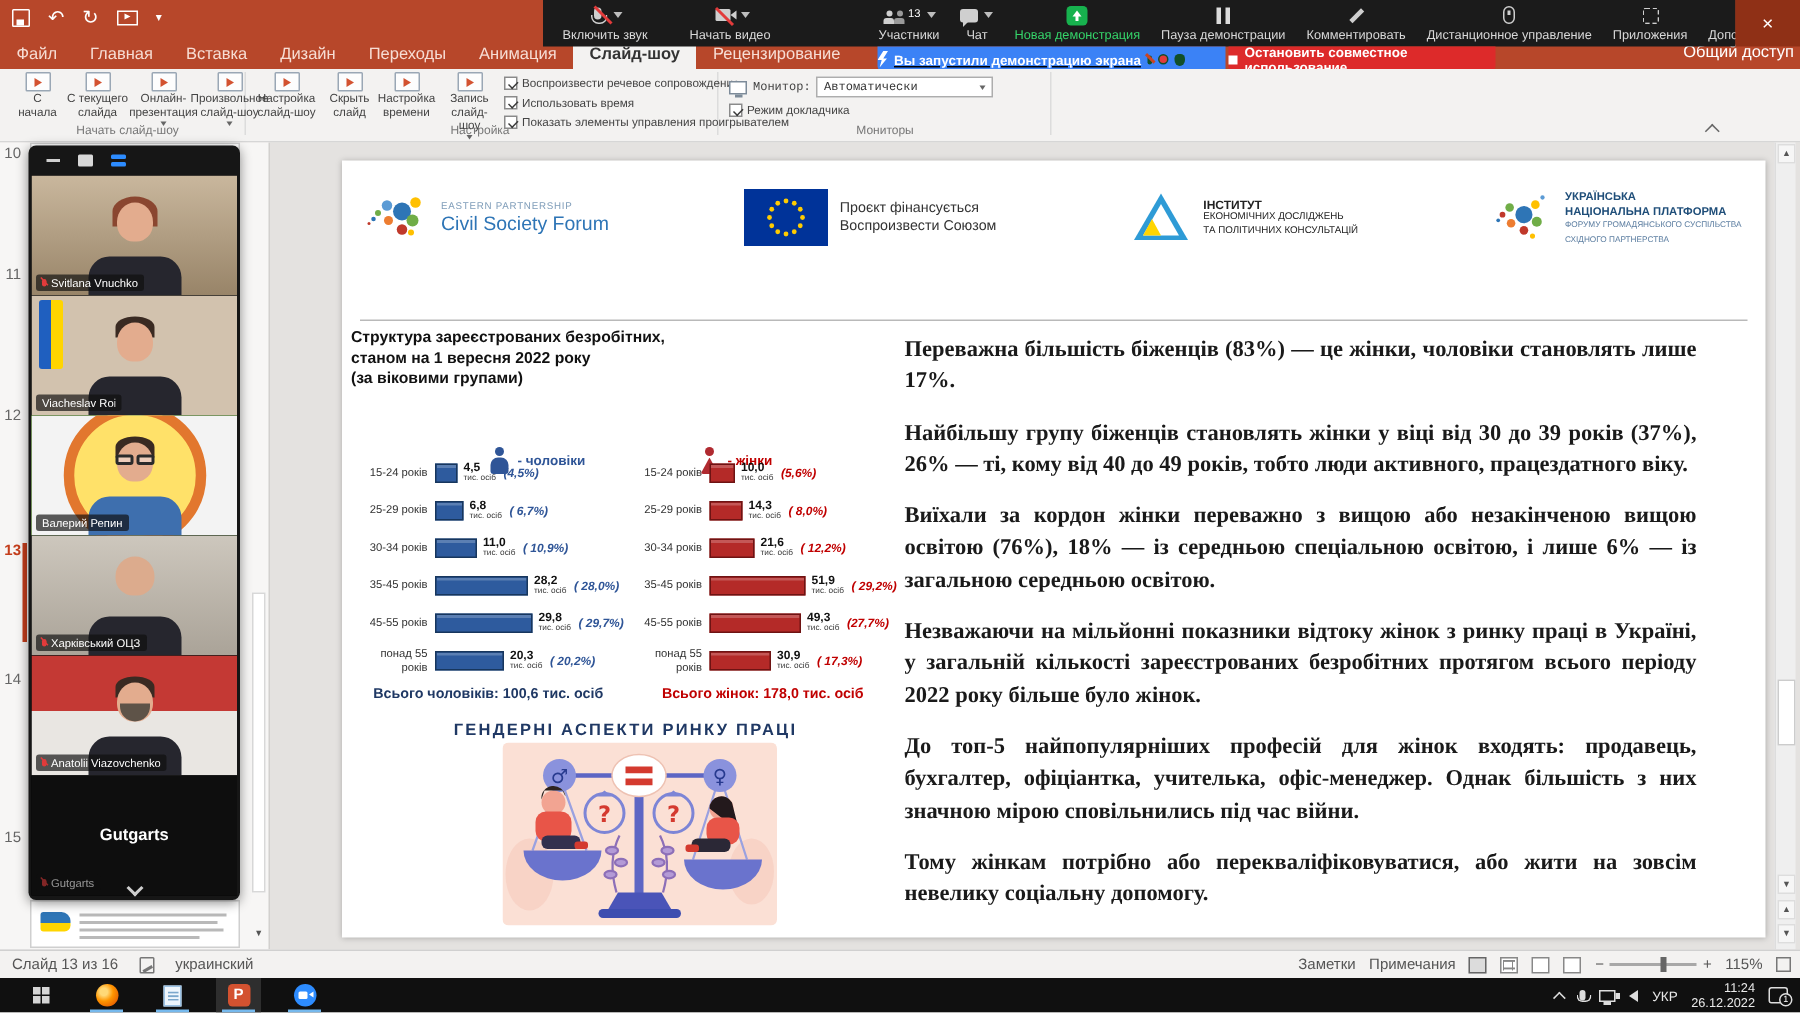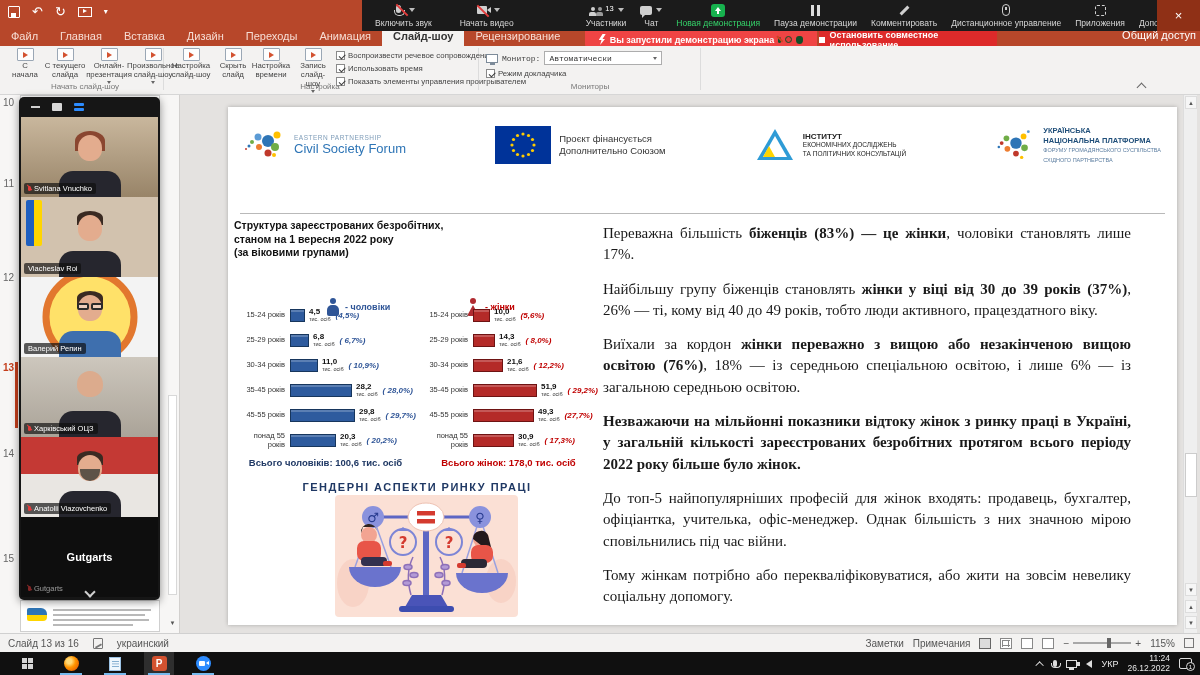--- a/index.html
+++ b/index.html
@@ -47,21 +47,21 @@
   .i-sharescr:before { content:""; position:absolute; left:6px; top:6px; width:2px; height:4px; background:#fff; }
   .i-pause { width:9px; height:11px; margin-top:1px; border-left:3px solid #dcdcdc; border-right:3px solid #dcdcdc; }
   .i-pencil { width:13px; height:13px; }
   .i-pencil:before { content:""; position:absolute; left:1px; top:5px; width:11px; height:3px; background:#cfcfcf; transform:rotate(-45deg); }
   .i-remote { width:8px; height:12px; border:1.5px solid #cfcfcf; border-radius:4px; }
   .i-remote:before { content:""; position:absolute; left:2px; top:2px; width:1.5px; height:3px; background:#cfcfcf; }
   .i-apps { width:11px; height:11px; border:1.5px dashed #cfcfcf; border-radius:2px; margin-top:1px; }
   .i-more { width:3px; height:3px; border-radius:50%; background:#cfcfcf; box-shadow:5px 0 0 #cfcfcf, 10px 0 0 #cfcfcf; margin:5px 10px 0 0; }
 
   
-  #banner-green { left:585px; top:31px; width:232px; height:17px; background:#ef4444; border-radius:0 0 0 4px; display:flex; align-items:center; justify-content:center; gap:4px; }
+  #banner-green { left:585px; top:31px; width:232px; height:17px; background:#3b82f6; border-radius:0 0 0 4px; display:flex; align-items:center; justify-content:flex-start; gap:4px;text-decoration:underline; }
   #banner-green span.txt { color:#fff; font-size:9px; font-weight:bold; }
   .gb-flash { width:7px; height:11px; background:#fff; clip-path:polygon(55% 0,100% 0,55% 45%,90% 45%,20% 100%,40% 55%,0 55%); }
   .gb-mic { width:3px; height:6px; background:#114f28; border-radius:1.5px; position:relative; }
   .gb-mic:after{ content:""; position:absolute; left:-2px; top:1px; width:8px; height:1.5px; background:#c42; transform:rotate(45deg); }
   .gb-rec { width:7px; height:7px; border-radius:50%; border:1.5px solid #114f28; background:#e23b3b; }
   .gb-shield { width:7px; height:8px; background:#114f28; border-radius:3px 3px 50% 50%; }
   #banner-red { left:819px; top:31px; width:178px; height:17px; background:#dd2a2a; border-radius:0 0 4px 4px; display:flex; align-items:center; justify-content:flex-start; gap:5px; }
   #banner-red span.txt { color:#fff; font-size:9px; font-weight:bold; }
   .rb-stop { width:6px; height:6px; background:#fff; }
 
@@ -170,21 +170,21 @@
   .cval { margin-left:4px; line-height:1; flex:none; }
   .cval .v { display:block; font-size:8px; font-weight:bold; color:#111; }
   .cval .u { display:block; font-size:5.5px; color:#333; margin-top:1px; }
   .cpct { margin-left:5px; font-size:8px; font-weight:bold; font-style:italic; flex:none; }
   .cpct.m { color:#2f5597; } .cpct.w { color:#c00000; }
   .ctotal { position:absolute; top:238px; width:183px; text-align:center; font-size:9.5px; font-weight:bold; }
   .ctotal.m { left:0; color:#1f3864; } .ctotal.w { left:183px; color:#c00000; }
   #aspects-title { position:absolute; top:262px; width:100%; text-align:center; font-size:11px; font-weight:bold; color:#1f3864; letter-spacing:1.5px; }
   #illustration { position:absolute; top:276px; left:101px; }
 
-  #textcol { position:absolute; left:375px; top:116px; width:528px; font-family:"Liberation Serif", serif; font-size:15px; color:#1a1a1a; }
+  #textcol { position:absolute; left:375px; top:116px; width:528px; font-family:"Liberation Serif", serif; font-size:15px; color:#1a1a1a;font-weight:bold; }
   #textcol p { text-align:justify; line-height:1.42; margin-bottom:13px; }
 
   
   #right-sb { position:absolute; left:1183px; top:0; width:14px; height:538px; background:#efefef; border-left:1px solid #ddd; }
   .sb-btn { position:absolute; left:1px; width:12px; height:13px; background:#f6f6f6; border:1px solid #ddd; color:#555; font-size:6px; text-align:center; line-height:12px; }
   .sb-thumb { position:absolute; left:1px; top:358px; width:12px; height:44px; background:#fff; border:1px solid #ccc; }
 
   
   #statusbar { left:0; top:633px; width:1200px; height:19px; background:#f3f2f1; border-top:1px solid #d0d0d0; display:flex; align-items:center; font-size:10px; color:#555; }
   .sb-left { display:flex; align-items:center; gap:14px; padding-left:8px; }
@@ -565,21 +565,21 @@
               <circle cx="28" cy="30" r="1.6"></circle>
               <circle cx="22.5" cy="28.5" r="1.6"></circle>
               <circle cx="18.5" cy="24.5" r="1.6"></circle>
               <circle cx="17" cy="19" r="1.6"></circle>
               <circle cx="18.5" cy="13.5" r="1.6"></circle>
               <circle cx="22.5" cy="9.5" r="1.6"></circle>
             </g>
         </svg>
         <div class="eu-l">
           <div>Проєкт фінансується</div>
-          <div>Дополнительно Союзом</div>
+          <div>Воспроизвести Союзом</div>
         </div>
       </div>
       <div class="logo">
         <svg width="40" height="36" viewBox="0 0 40 36">
           <polygon points="20,2 38,33 2,33" fill="#2e9bd6"></polygon>
           <polygon points="20,9 32,30 8,30" fill="#ffffff"></polygon>
           <polygon points="14,19 20,30 8,30" fill="#ffd500"></polygon>
         </svg>
         <div>
           <div class="ier-l1">ІНСТИТУТ</div>

